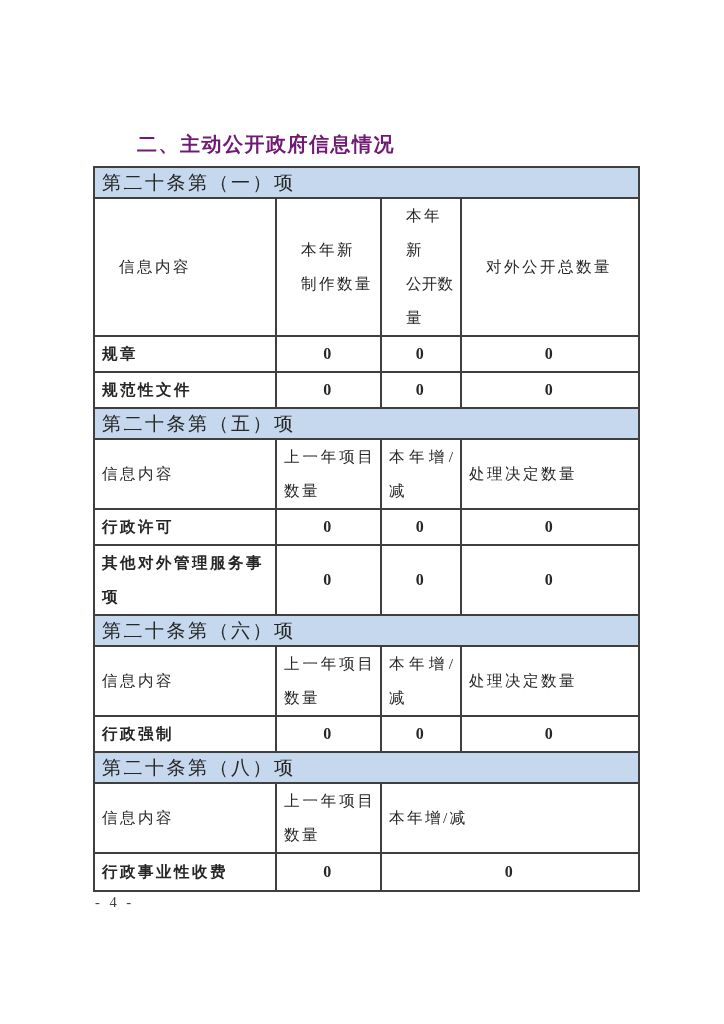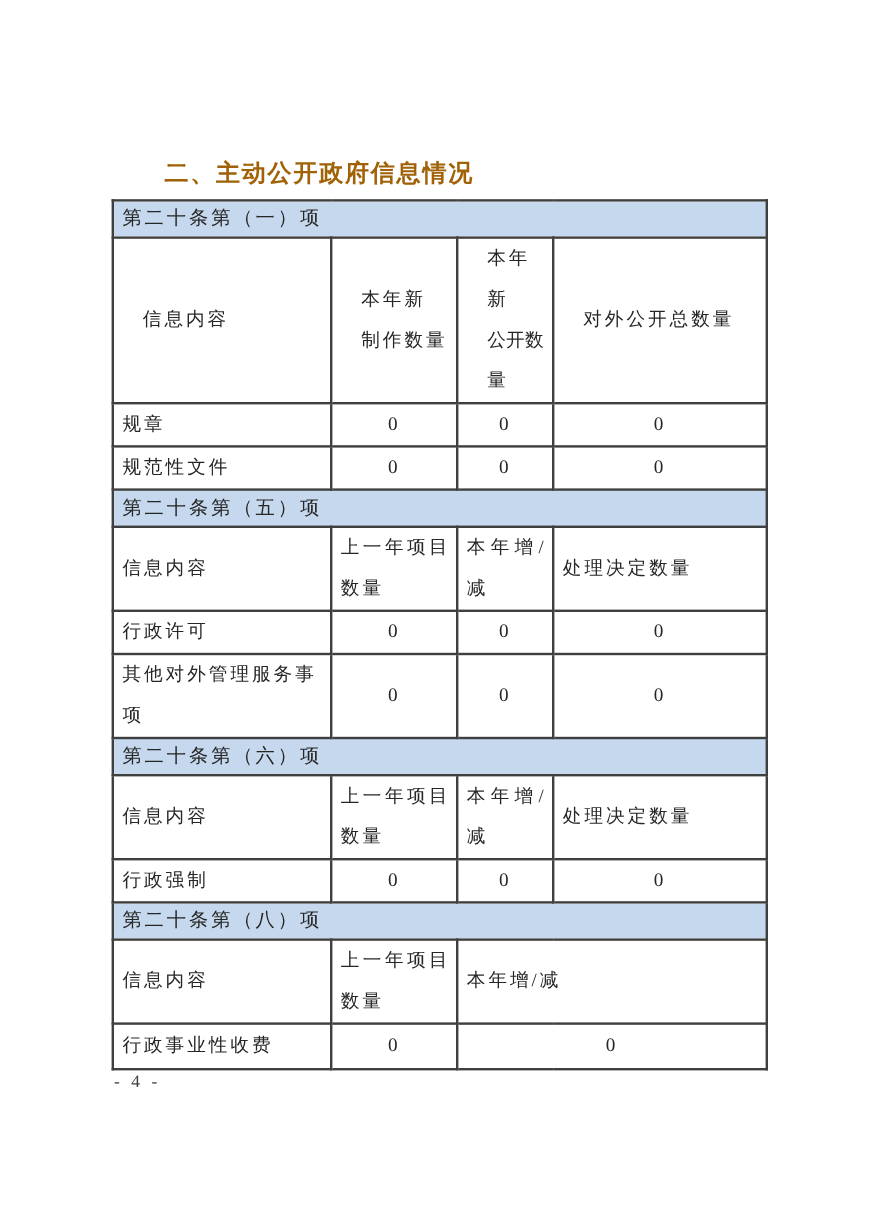--- a/index.html
+++ b/index.html
@@ -18,21 +18,21 @@
     font-family:"Liberation Serif","DejaVu Serif",serif;
     color:var(--ink);
   }
   .doc-title{
     position:absolute;left:137px;top:131px;
     margin:0;
     font-family:"Liberation Sans","DejaVu Sans",sans-serif;
     font-weight:bold;
     font-size:20px;
     letter-spacing:1.5px;
-    color:#a16207;
+    color:#701a75;
     white-space:nowrap;
   }
   table.report{
     position:absolute;left:93px;top:166px;
     width:545px;
     border-collapse:collapse;
     table-layout:fixed;
     font-size:15.5px;
   }
   table.report td{
@@ -40,25 +40,25 @@
     padding:0 7px;
     vertical-align:middle;
     letter-spacing:2.5px;
     line-height:34px;
     overflow:hidden;
   }
   tr.band-row td{
     background:var(--band-bg);
     height:28px;
     line-height:29px;
-    font-size:16px;
+    font-size:19px;
   }
   tr.h1 td{height:104px;padding-left:24px;}
   tr.h2 td{height:70px;border-radius:24px;}
-  tr.data td{height:35px;}
+  tr.data td{height:35px;font-weight:bold;}
   tr.data-last td{height:38px;border-radius:12px;}
   td.num{
     text-align:center;
     letter-spacing:0;
     font-size:16px;
   }
   td.num.red{color:var(--highlight-red);}
   .ln{display:block;width:100%;}
   .jl{
     text-align:justify;

